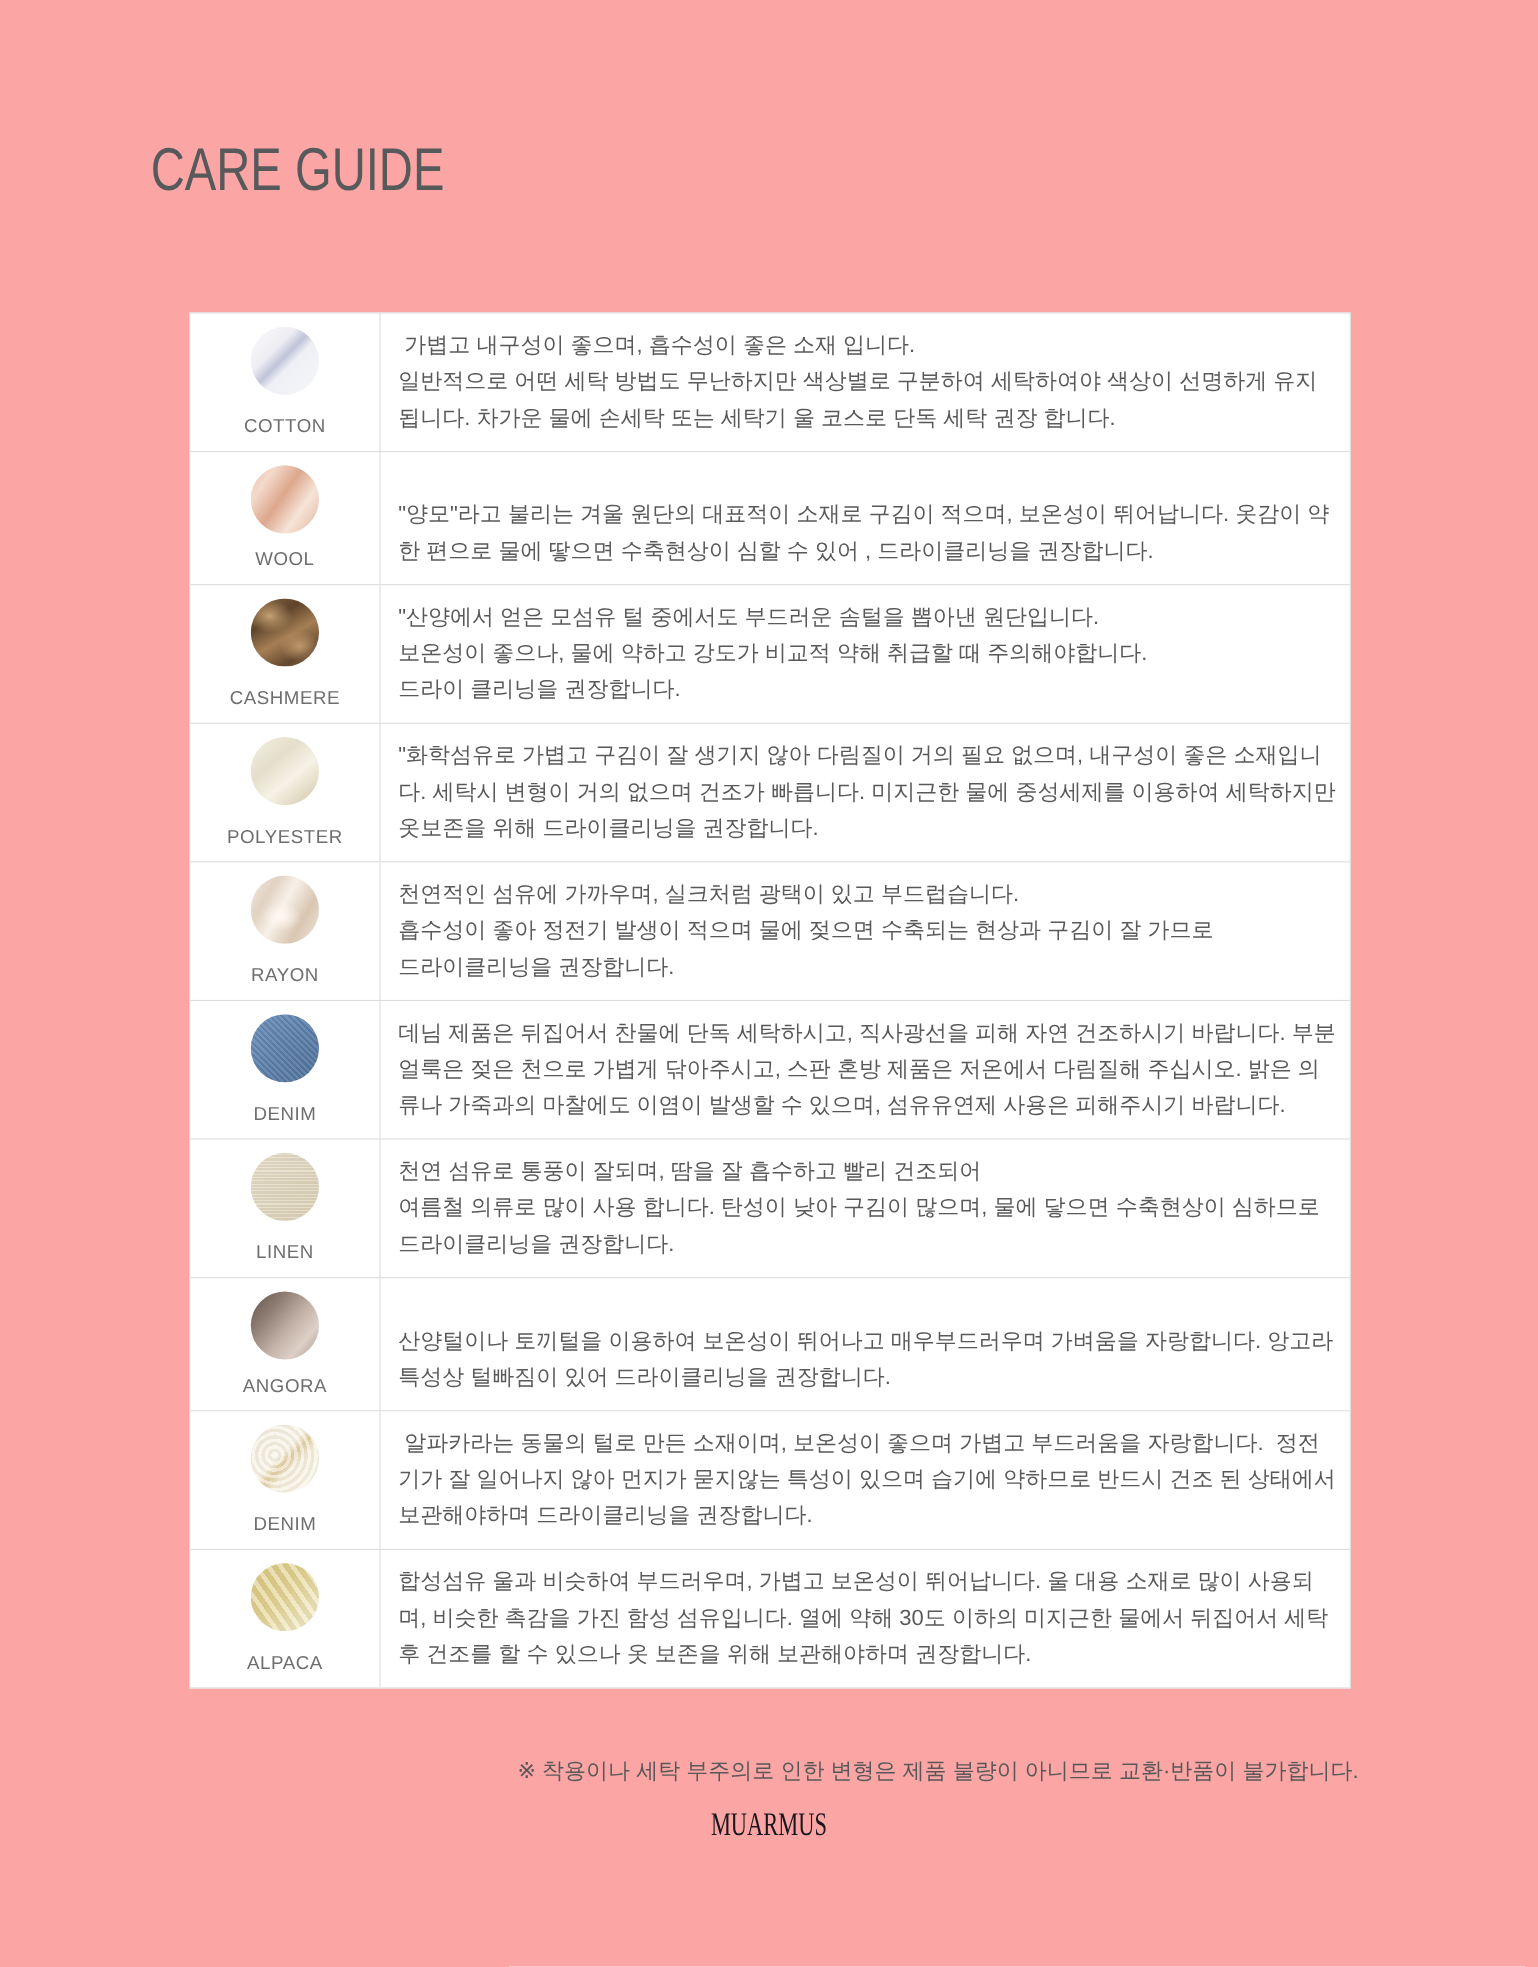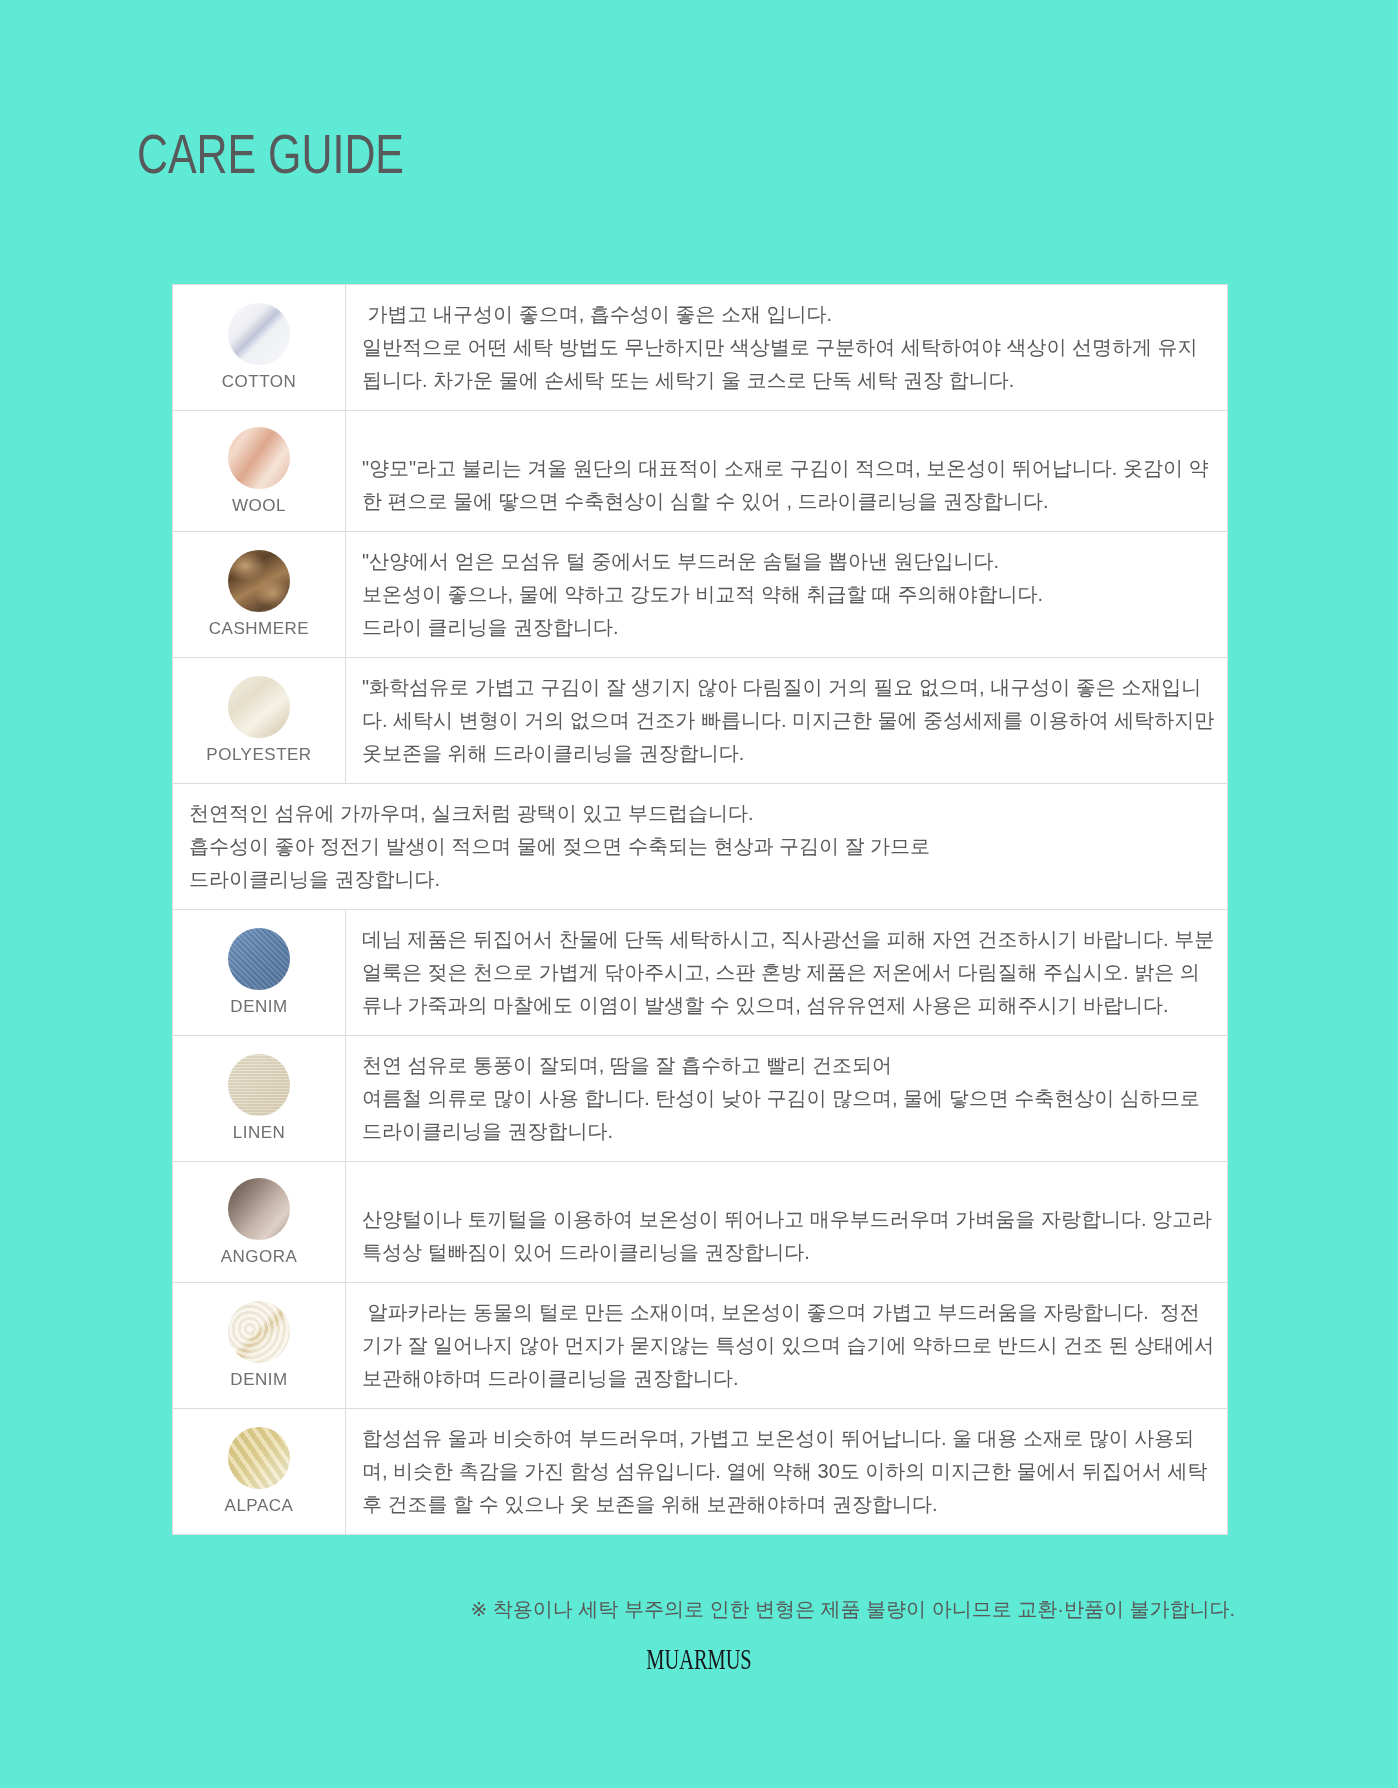--- a/index.html
+++ b/index.html
@@ -3,40 +3,40 @@
 <meta charset="utf-8">
 <style>
   * { margin: 0; padding: 0; box-sizing: border-box; }
   html, body { background: #ffffff; }
   body {
     width: 1398px; height: 1788px;
     font-family: "Liberation Sans", "DejaVu Sans", sans-serif;
     position: relative;
     color: #595959;
   }
-  .page { position: absolute; inset: 0; background: #5eead4; overflow: hidden; }
+  .page { position: absolute; inset: 0; background: #fca5a5; overflow: hidden; }
 
   .page-title {
     position: absolute; left: 137px; top: 122px;
     font-size: 55px; font-weight: 300; color: #58595b;
     letter-spacing: 0px; white-space: nowrap;
     transform: scaleX(0.78); transform-origin: left center;
   }
 
   .care-table {
     position: absolute; left: 172px; top: 284px; width: 1056px;
     border: 1px solid #dcdcdc; background: #fff;
   }
   .row { display: flex; border-bottom: 1px solid #dcdcdc; min-height: 121px; }
   .row:last-child { border-bottom: none; }
 
   .cell-swatch {
     width: 173px; flex: 0 0 173px;
     border-right: 1px solid #dcdcdc;
-    display: flex; flex-direction: column; align-items: center; justify-content: center;
+    display: flex; flex-direction: column; align-items: center; justify-content: space-between;
     padding: 12px 6px;
   }
   .swatch {
     width: 62px; height: 62px; border-radius: 50%;
     background: #eee;
   }
   .swatch-label {
     margin-top: 7px; font-size: 17px; color: #6e6e6e; letter-spacing: 0.5px;
     text-align: center;
   }
@@ -156,20 +156,24 @@
     <div class="cell-swatch">
       <div class="swatch sw-polyester"></div>
       <div class="swatch-label">POLYESTER</div>
     </div>
     <div class="cell-desc">
       <p class="desc">"화학섬유로 가볍고 구김이 잘 생기지 않아 다림질이 거의 필요 없으며, 내구성이 좋은 소재입니다. 세탁시 변형이 거의 없으며 건조가 빠릅니다. 미지근한 물에 중성세제를 이용하여 세탁하지만 옷보존을 위해 드라이클리닝을 권장합니다.</p>
     </div>
   </div>
 
   <div class="row">
+    <div class="cell-swatch">
+      <div class="swatch sw-rayon"></div>
+      <div class="swatch-label">RAYON</div>
+    </div>
     <div class="cell-desc">
       <p class="desc">천연적인 섬유에 가까우며, 실크처럼 광택이 있고 부드럽습니다.
 흡수성이 좋아 정전기 발생이 적으며 물에 젖으면 수축되는 현상과 구김이 잘 가므로
 드라이클리닝을 권장합니다.</p>
     </div>
   </div>
 
   <div class="row">
     <div class="cell-swatch">
       <div class="swatch sw-denim"></div>

